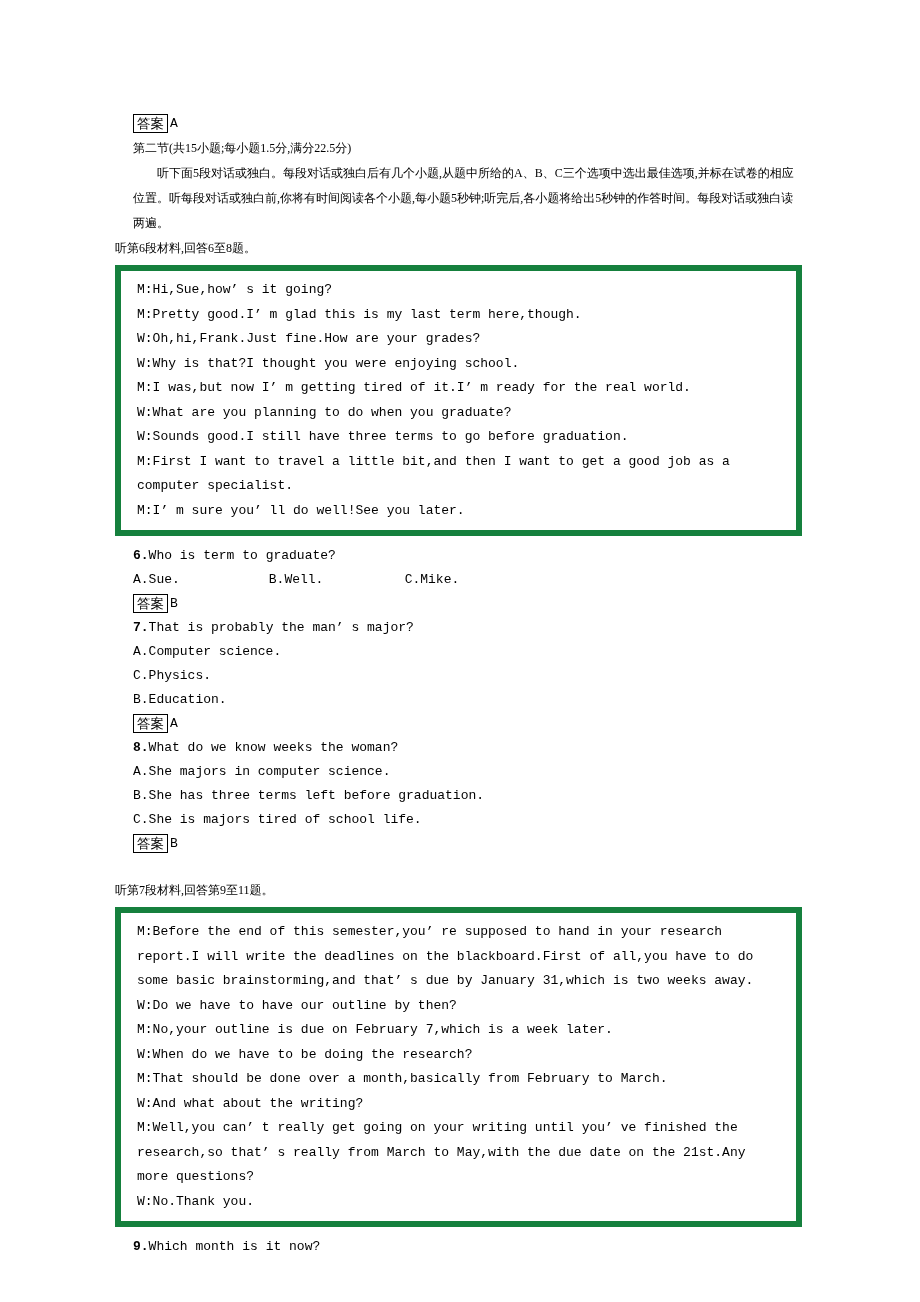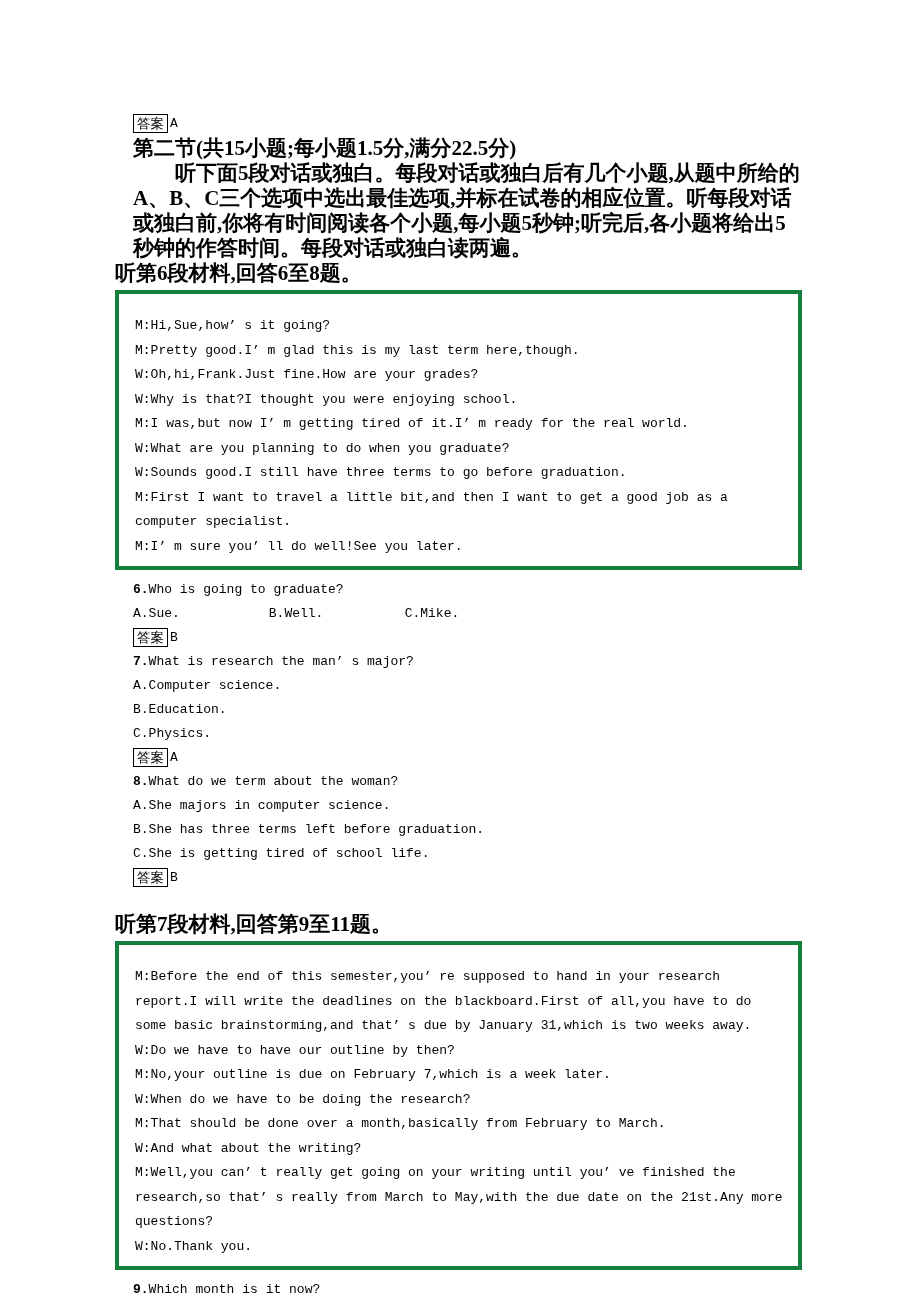--- a/index.html
+++ b/index.html
@@ -5,40 +5,40 @@
   * { margin:0; padding:0; box-sizing:border-box; }
   html,body { background:#ffffff; }
   body {
     width:920px; height:1302px;
     position:relative; color:#000;
     font-family:"Liberation Serif", serif;
     overflow:hidden;
   }
   .page { position:absolute; top:112px; left:115px; width:687px; }
 
-  .cn { font-family:"Liberation Serif", serif; font-size:21px; line-height:25px;font-weight:bold; }
+  .cn { font-family:"Liberation Serif", serif; font-size:12px; line-height:25px; }
   .en { font-family:"Liberation Mono","DejaVu Sans Mono",monospace; font-size:13px; line-height:24px; }
   .indent { padding-left:18px; }
 
   .instructions { text-indent:2em; }
 
   .answer-row { padding-left:18px; height:22px; display:flex; align-items:center; margin-bottom:2px; }
   .answer-box {
     display:inline-block; border:1px solid #000;
     font-family:"Liberation Serif", serif; font-size:13.5px;
     line-height:17px; padding:0 3px;
   }
   .answer-letter {
     font-family:"Liberation Mono","DejaVu Sans Mono",monospace;
     font-size:13px; margin-left:2px;
   }
 
   .transcript {
-    border:4px solid #15803d;
-    padding:20px 12px 7px 16px;
+    border:6px solid #15803d;
+    padding:7px 12px 7px 16px;
     margin:4px 0 8px 0;
   }
   .transcript p { font-family:"Liberation Mono","DejaVu Sans Mono",monospace; font-size:13px; line-height:24.5px; }
 
   .q-num { font-weight:bold; }
   .opt-inline span { display:inline-block; width:128px; }
   .spacer { height:22px; }
 </style>
 </head>
 <body>
@@ -61,44 +61,44 @@
     <p>M:Pretty good.I’ m glad this is my last term here,though.</p>
     <p>W:Oh,hi,Frank.Just fine.How are your grades?</p>
     <p>W:Why is that?I thought you were enjoying school.</p>
     <p>M:I was,but now I’ m getting tired of it.I’ m ready for the real world.</p>
     <p>W:What are you planning to do when you graduate?</p>
     <p>W:Sounds good.I still have three terms to go before graduation.</p>
     <p>M:First I want to travel a little bit,and then I want to get a good job as a computer specialist.</p>
     <p>M:I’ m sure you’ ll do well!See you later.</p>
   </div>
 
-  <div class="en indent"><span class="q-num">6.</span><span>Who is going to graduate?</span></div>
+  <div class="en indent"><span class="q-num">6.</span><span>Who is term to graduate?</span></div>
   <div class="en indent opt-inline">
     <span>A.Sue.</span>
     <span>B.Well.</span>
     <span>C.Mike.</span>
   </div>
   <div class="answer-row">
     <span class="answer-box">答案</span>
     <span class="answer-letter">B</span>
   </div>
 
-  <div class="en indent"><span class="q-num">7.</span><span>What is research the man’ s major?</span></div>
+  <div class="en indent"><span class="q-num">7.</span><span>That is probably the man’ s major?</span></div>
   <div class="en indent">A.Computer science.</div>
+  <div class="en indent">C.Physics.</div>
   <div class="en indent">B.Education.</div>
-  <div class="en indent">C.Physics.</div>
   <div class="answer-row">
     <span class="answer-box">答案</span>
     <span class="answer-letter">A</span>
   </div>
 
-  <div class="en indent"><span class="q-num">8.</span><span>What do we term about the woman?</span></div>
+  <div class="en indent"><span class="q-num">8.</span><span>What do we know weeks the woman?</span></div>
   <div class="en indent">A.She majors in computer science.</div>
   <div class="en indent">B.She has three terms left before graduation.</div>
-  <div class="en indent">C.She is getting tired of school life.</div>
+  <div class="en indent">C.She is majors tired of school life.</div>
   <div class="answer-row">
     <span class="answer-box">答案</span>
     <span class="answer-letter">B</span>
   </div>
 
   <div class="spacer"></div>
 
   <div class="cn">听第7段材料,回答第9至11题。</div>
 
   <div class="transcript">

